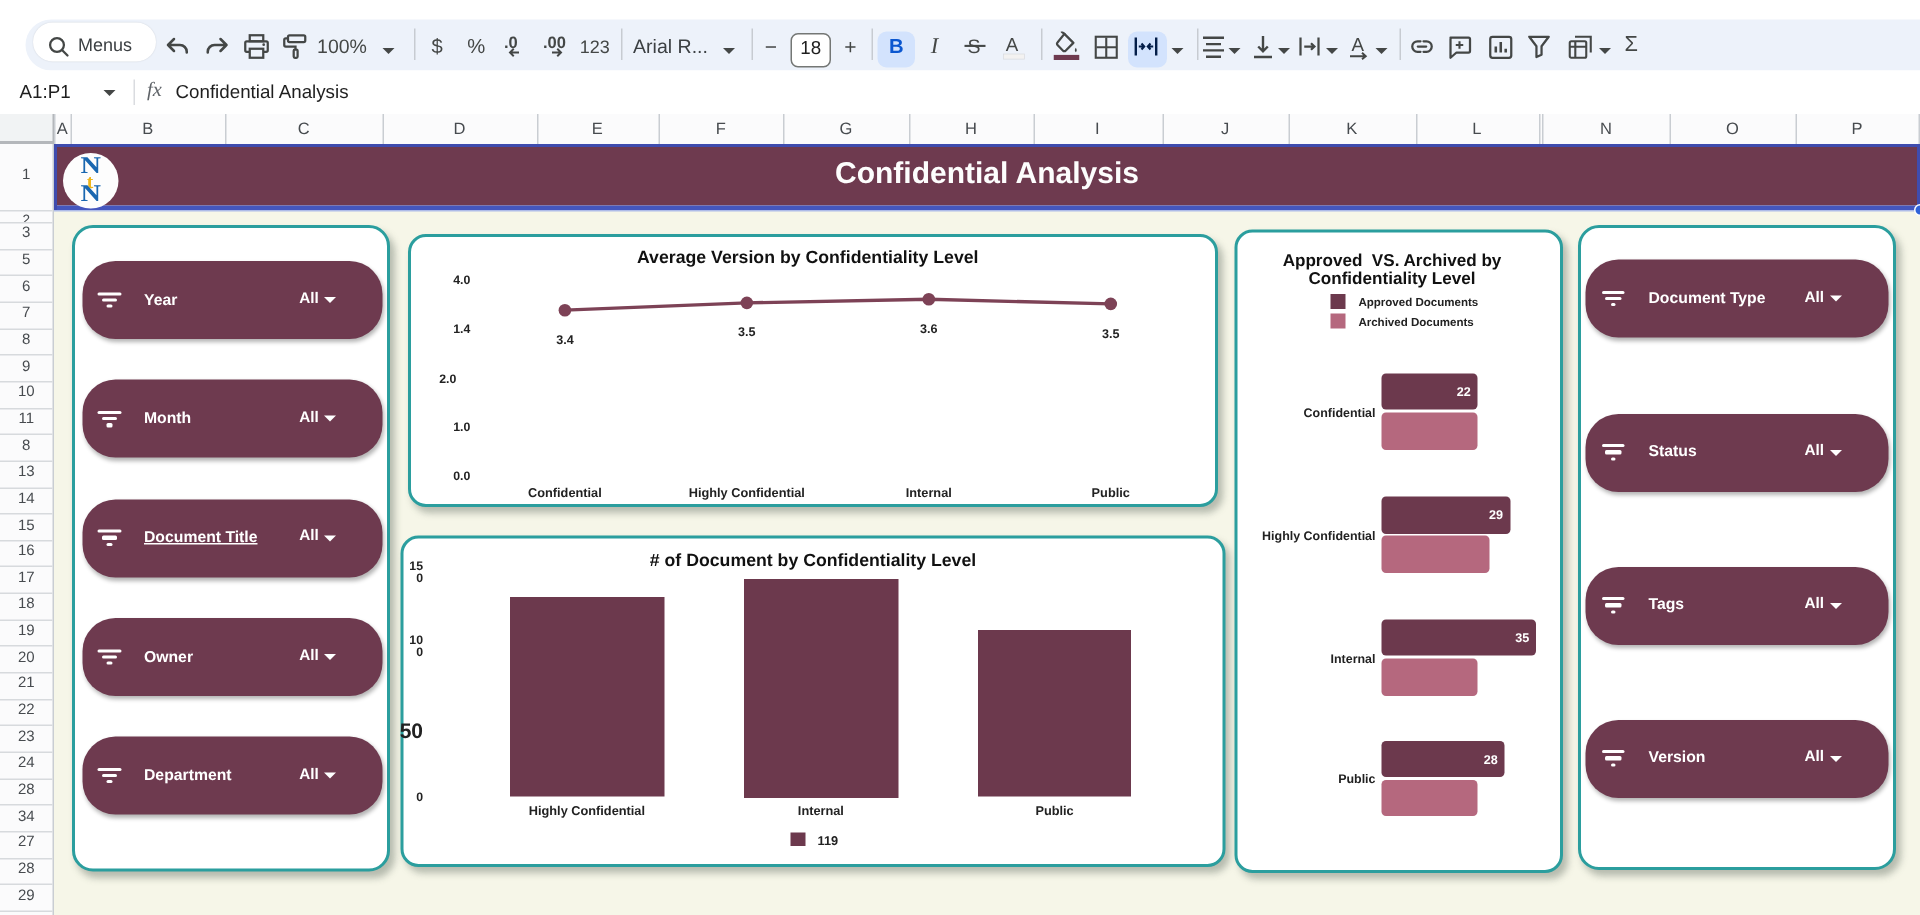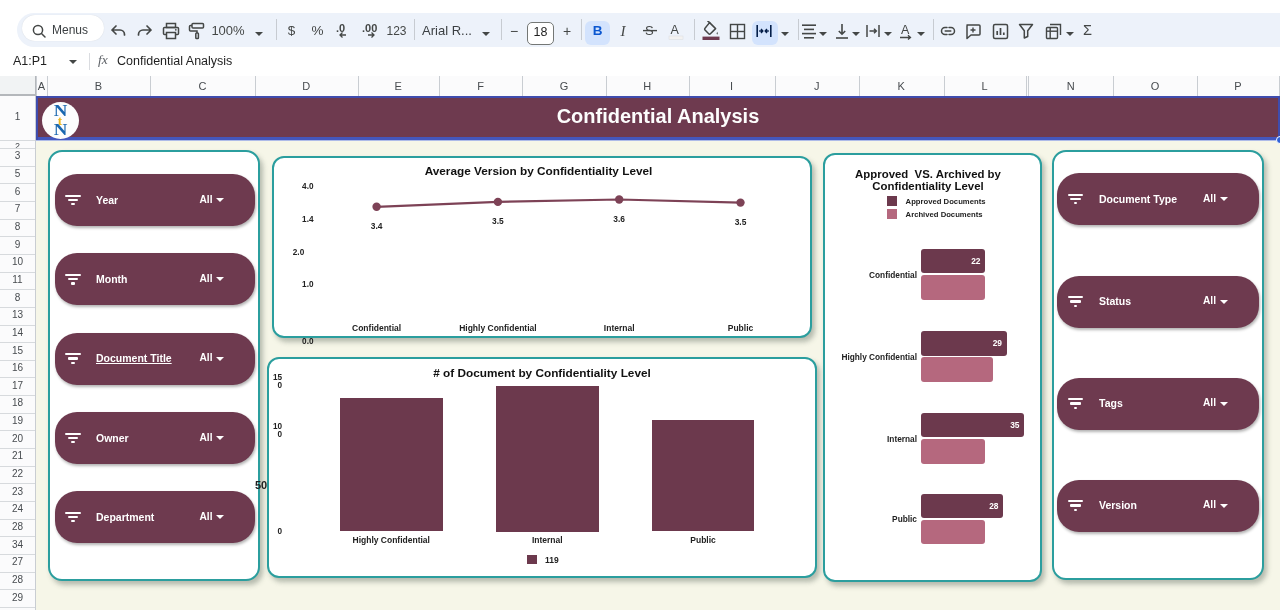--- a/index.html
+++ b/index.html
@@ -431,42 +431,42 @@
     <div class="flab" style="left:1099px;top:499.2px;">Version</div>
     <div class="fall" style="left:1190px;top:499.3px;width:26px;text-align:right;">All</div>
     <div class="ftri" style="left:1220.1px;top:503.5px;"></div>
   </div>
 <div id="linechart">
     <div class="ctitle" style="left:267px;top:164px;width:543px;font-size:11.8px;">Average Version by Confidentiality Level</div>
 <div class="axlab" style="left:283.5px;top:181.9px;width:30px;text-align:right;font-size:8.2px;">4.0</div>
 <div class="axlab" style="left:283.5px;top:214.7px;width:30px;text-align:right;font-size:8.2px;">1.4</div>
 <div class="axlab" style="left:283.5px;top:247.6px;width:30px;text-align:center;font-size:8.2px;">2.0</div>
 <div class="axlab" style="left:283.5px;top:280.40000000000003px;width:30px;text-align:right;font-size:8.2px;">1.0</div>
-<div class="axlab" style="left:283.5px;top:313.3px;width:30px;text-align:right;font-size:8.2px;margin-top:24px;">0.0</div>
+<div class="axlab" style="left:283.5px;top:313.3px;width:30px;text-align:right;font-size:8.2px;">0.0</div>
 <svg class="abs" style="left:0;top:0;" width="1280" height="610" viewBox="0 0 1280 610">
       <path d="M376.6,206.8 L497.9,201.9 L619.2,199.5 L740.5,202.6" stroke="#7d4256" stroke-width="2.2" fill="none"></path>
       <circle cx="376.6" cy="206.8" r="4.2" fill="#7d4256"></circle>
       <circle cx="497.9" cy="201.9" r="4.2" fill="#7d4256"></circle>
       <circle cx="619.2" cy="199.5" r="4.2" fill="#7d4256"></circle>
       <circle cx="740.5" cy="202.6" r="4.2" fill="#7d4256"></circle>
     </svg>
 <div class="axlab" style="left:356.6px;top:220.8px;width:40px;text-align:center;font-size:8.4px;">3.4</div>
 <div class="axlab" style="left:306.6px;top:322.5px;width:140px;text-align:center;font-size:8.5px;">Confidential</div>
 <div class="axlab" style="left:477.9px;top:215.9px;width:40px;text-align:center;font-size:8.4px;">3.5</div>
 <div class="axlab" style="left:427.9px;top:322.5px;width:140px;text-align:center;font-size:8.5px;">Highly Confidential</div>
 <div class="axlab" style="left:599.2px;top:213.5px;width:40px;text-align:center;font-size:8.4px;">3.6</div>
 <div class="axlab" style="left:549.2px;top:322.5px;width:140px;text-align:center;font-size:8.5px;">Internal</div>
 <div class="axlab" style="left:720.5px;top:216.6px;width:40px;text-align:center;font-size:8.4px;">3.5</div>
 <div class="axlab" style="left:670.5px;top:322.5px;width:140px;text-align:center;font-size:8.5px;">Public</div>
   </div>
 <div id="barchart">
     <div class="ctitle" style="left:264px;top:365.5px;width:556px;font-size:11.8px;"># of Document by Confidentiality Level</div>
 <div class="axlab" style="left:255px;top:373.5px;width:27px;text-align:right;font-size:8.2px;line-height:8px;">15<br>0</div>
 <div class="axlab" style="left:255px;top:422.8px;width:27px;text-align:right;font-size:8.2px;line-height:8px;">10<br>0</div>
-<div class="axlab" style="left:255px;top:479px;width:27px;text-align:left;font-size:11px;">50</div>
+<div class="axlab" style="left:255px;top:479px;width:27px;text-align:right;font-size:14px;">50</div>
 <div class="axlab" style="left:255px;top:526.5px;width:27px;text-align:right;font-size:8.2px;">0</div>
 <div class="bar" style="left:340px;top:398.4px;width:102.5px;height:133.10000000000002px;"></div>
 <div class="axlab" style="left:311.25px;top:534.5px;width:160px;text-align:center;font-size:8.5px;">Highly Confidential</div>
 <div class="bar" style="left:496px;top:386px;width:102.5px;height:145.5px;"></div>
 <div class="axlab" style="left:467.25px;top:534.5px;width:160px;text-align:center;font-size:8.5px;">Internal</div>
 <div class="bar" style="left:651.8px;top:419.8px;width:102.5px;height:111.69999999999999px;"></div>
 <div class="axlab" style="left:623.05px;top:534.5px;width:160px;text-align:center;font-size:8.5px;">Public</div>
 <div class="abs" style="left:527px;top:554.5px;width:9.5px;height:9.5px;background:#6C394D;"></div>
 <div class="axlab" style="left:545px;top:555px;font-size:8.5px;">119</div>
   </div>

